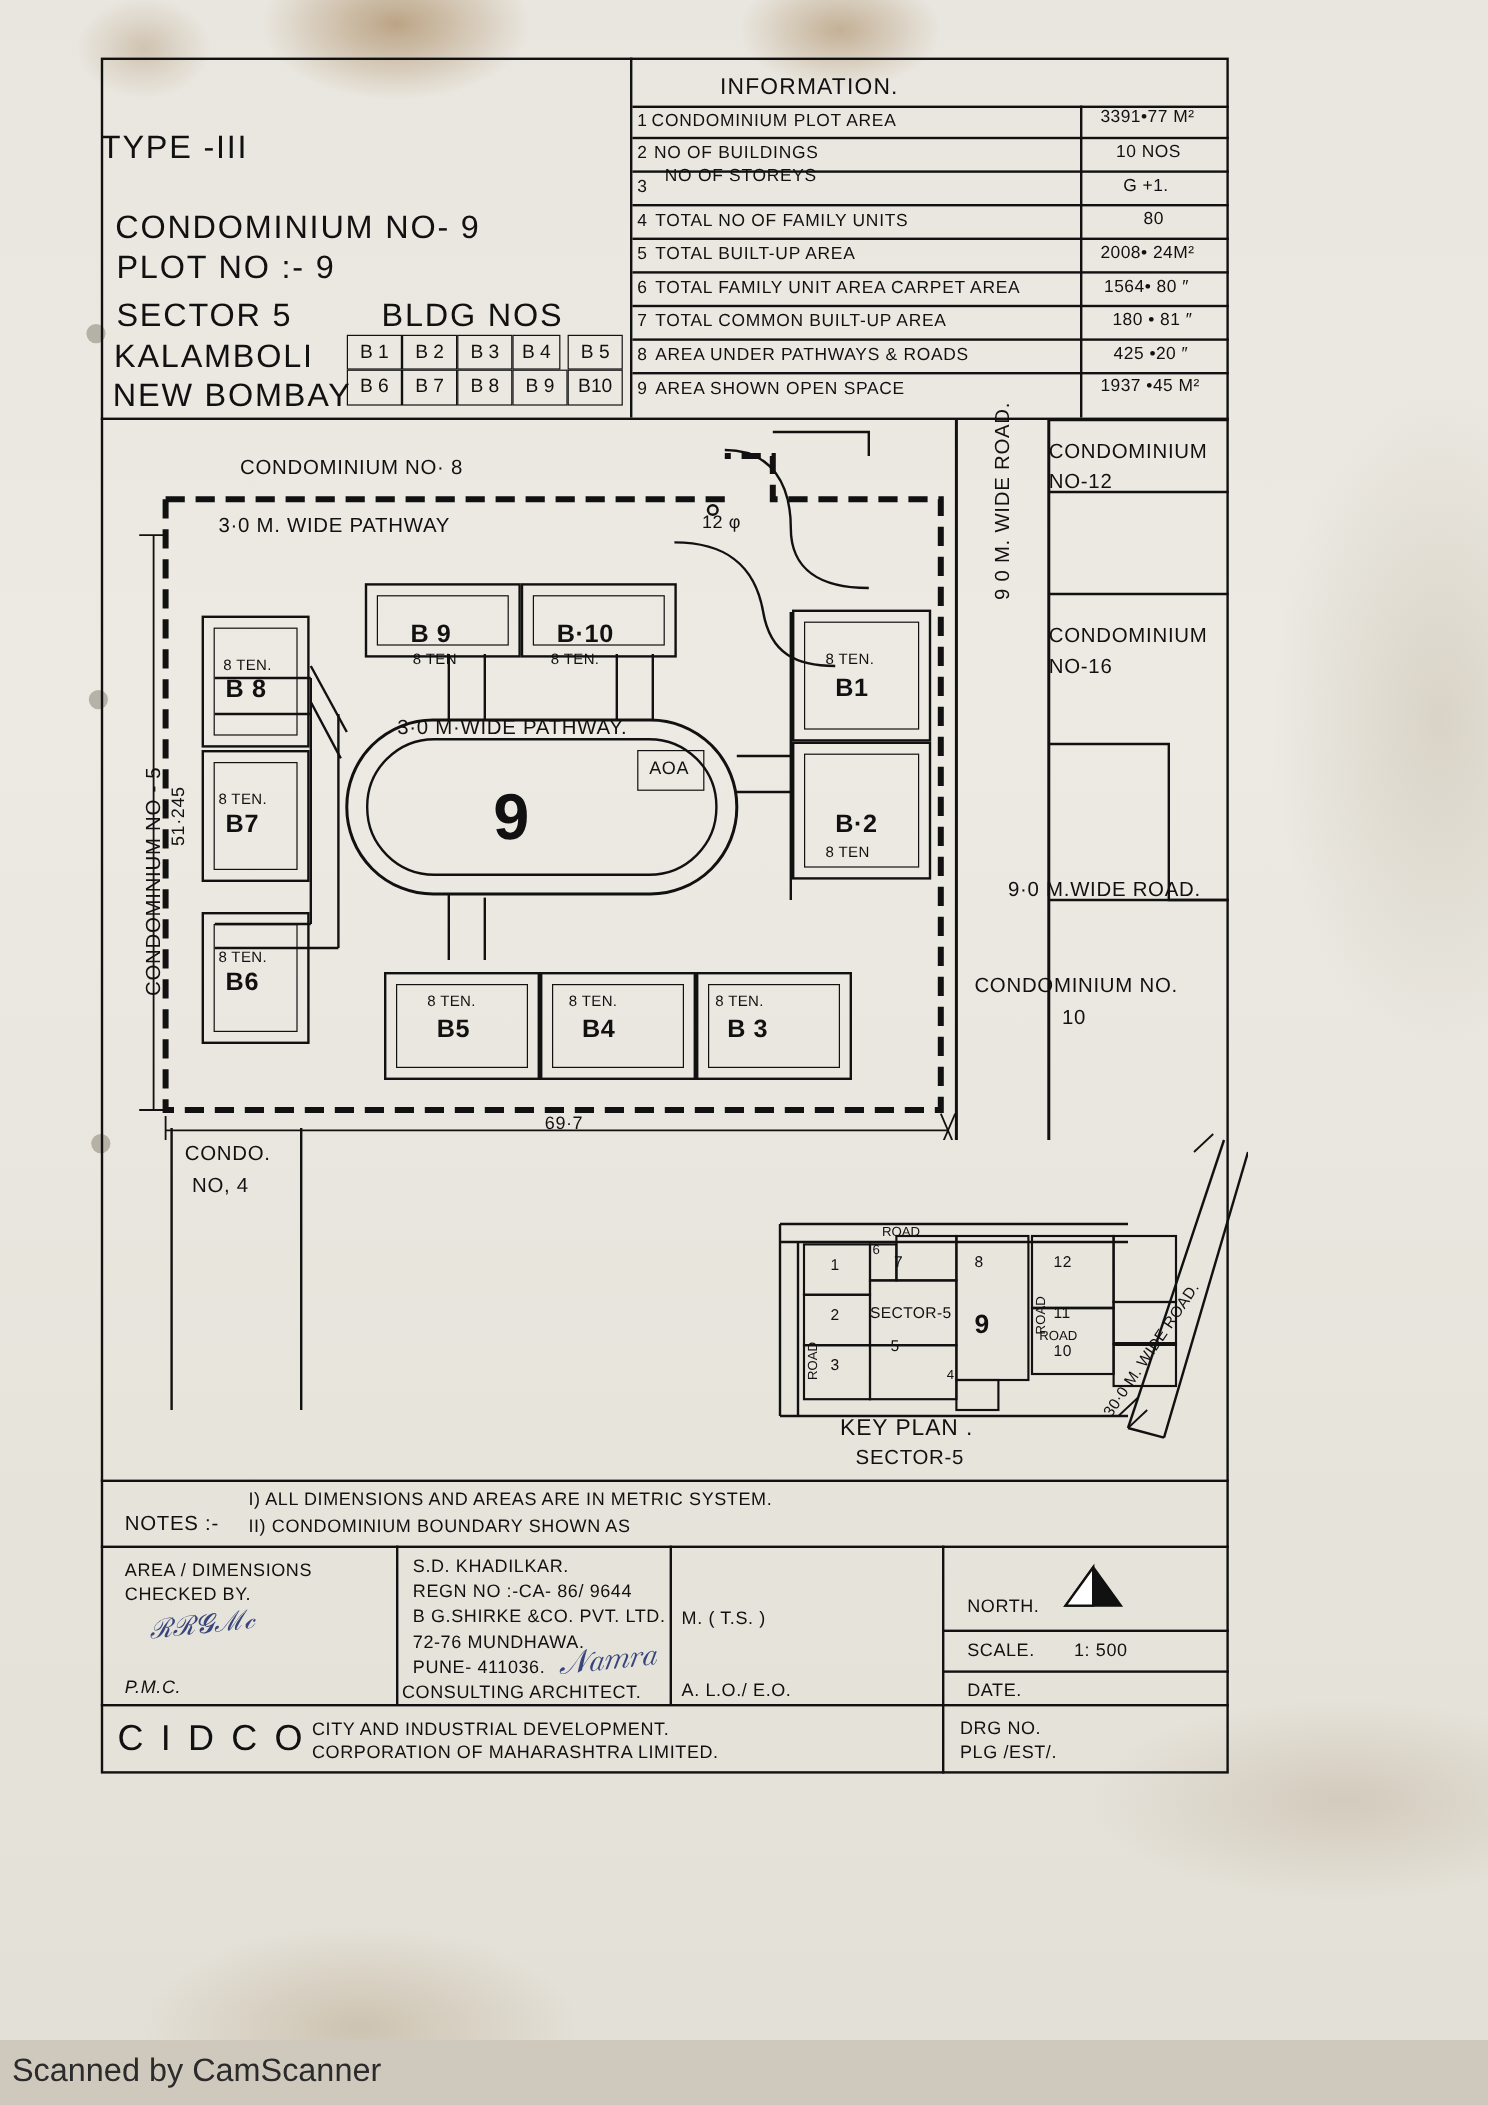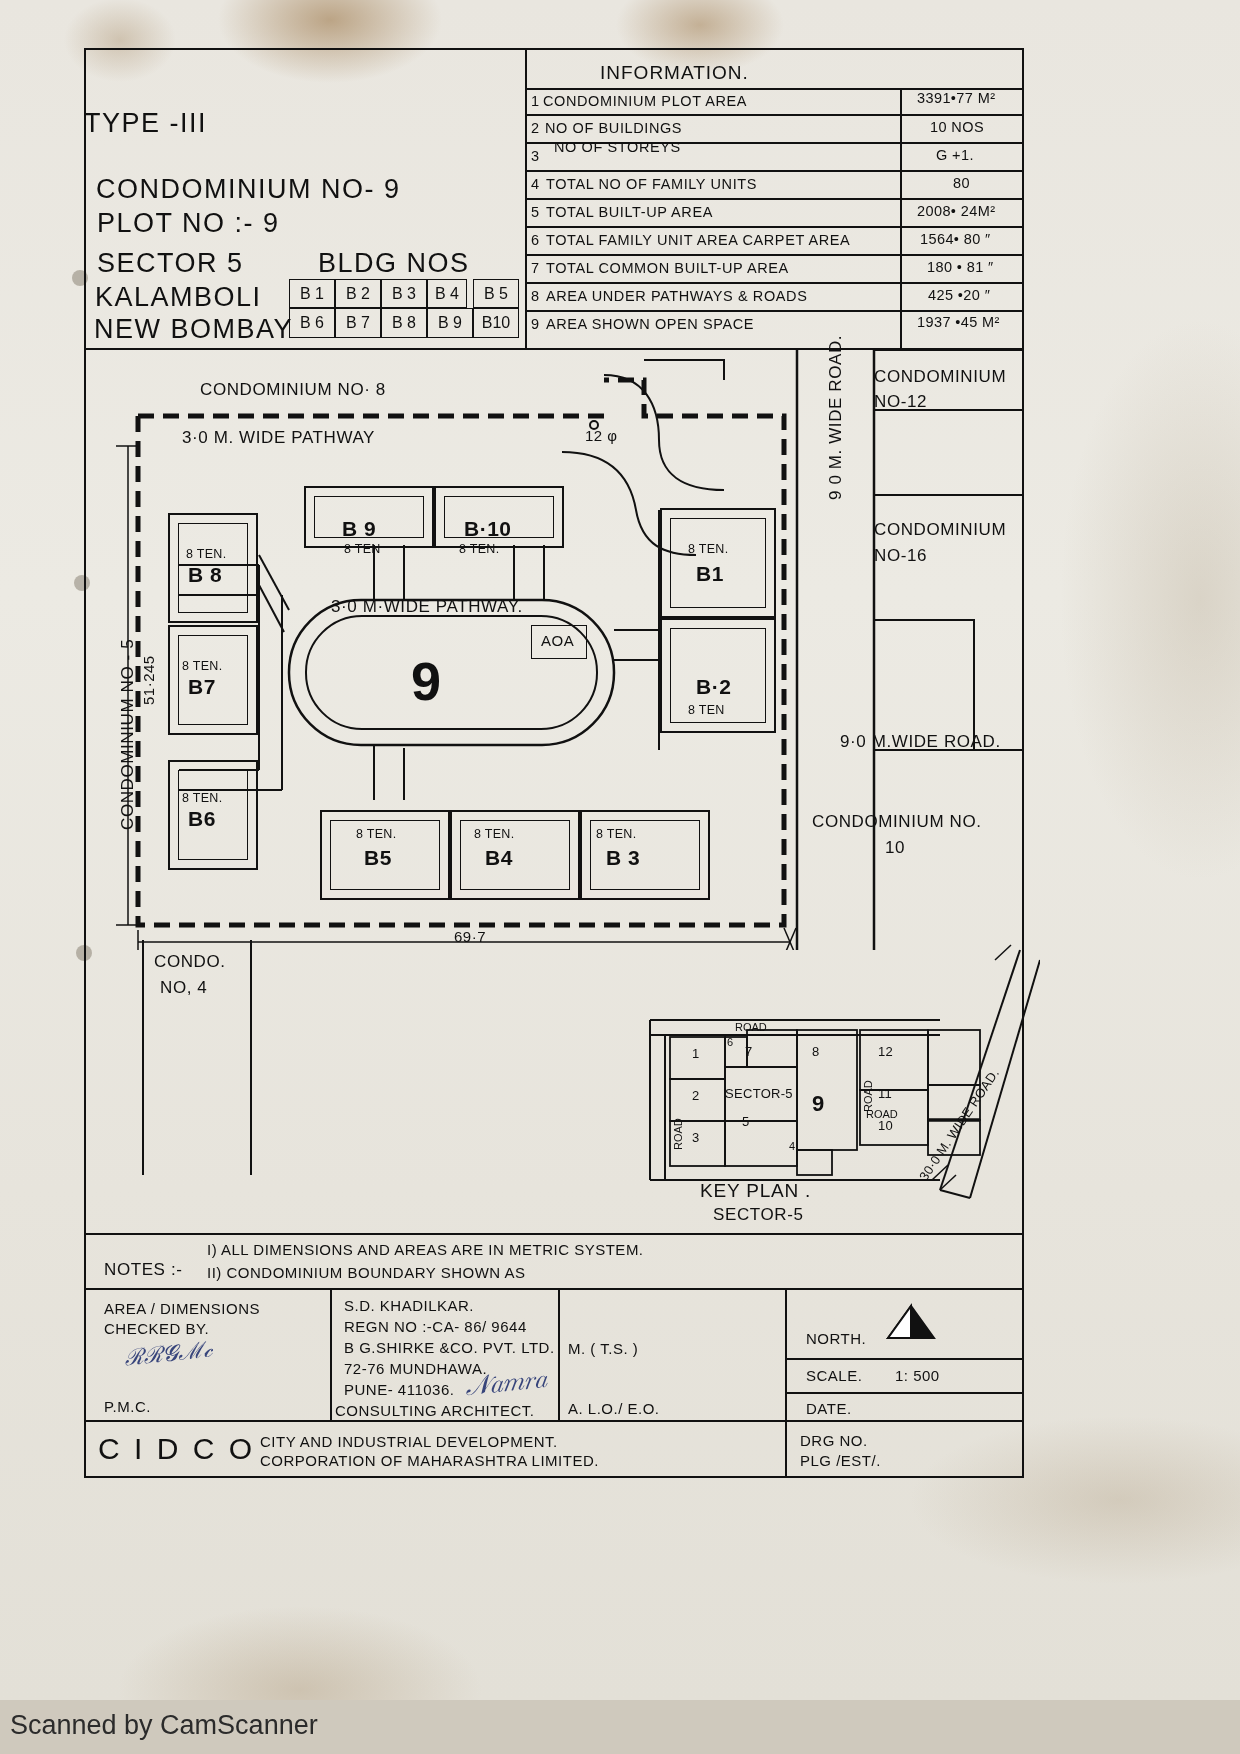--- a/index.html
+++ b/index.html
@@ -340,21 +340,21 @@
   <div class="ln" style="left:558px;top:1288px;width:2px;height:132px;"></div>
   <div class="ln" style="left:785px;top:1288px;width:2px;height:190px;"></div>
   <div class="ln" style="left:84px;top:1420px;width:940px;height:2px;"></div>
   <div class="ln" style="left:785px;top:1358px;width:239px;height:2px;"></div>
   <div class="ln" style="left:785px;top:1392px;width:239px;height:2px;"></div>
   <div class="ln" style="left:785px;top:1425px;width:239px;height:0px;"></div>
 
   <div class="t sm" style="left:104px;top:1300px;">AREA / DIMENSIONS</div>
   <div class="t sm" style="left:104px;top:1320px;">CHECKED BY.</div>
   <div class="sig" style="left:124px;top:1337px;">ℛℛ𝓖ℳ𝒸</div>
-  <div class="t sm" style="left:104px;top:1398px;">P.M.C.</div>
+  <div class="t sm" style="left:104px;top:1398px;font-style:italic;">P.M.C.</div>
 
   <div class="t sm" style="left:344px;top:1297px;">S.D. KHADILKAR.</div>
   <div class="t sm" style="left:344px;top:1318px;">REGN NO :-CA- 86/ 9644</div>
   <div class="t sm" style="left:344px;top:1339px;">B G.SHIRKE  &amp;CO. PVT. LTD.</div>
   <div class="t sm" style="left:344px;top:1360px;">72-76 MUNDHAWA.</div>
   <div class="t sm" style="left:344px;top:1381px;">PUNE- 411036.</div>
   <div class="t sm" style="left:335px;top:1402px;">CONSULTING ARCHITECT.</div>
   <div class="sig" style="left:465px;top:1368px;font-size:26px;">𝒩𝑎𝑚𝑟𝑎</div>
 
   <div class="t sm" style="left:568px;top:1340px;">M. ( T.S. )</div>

